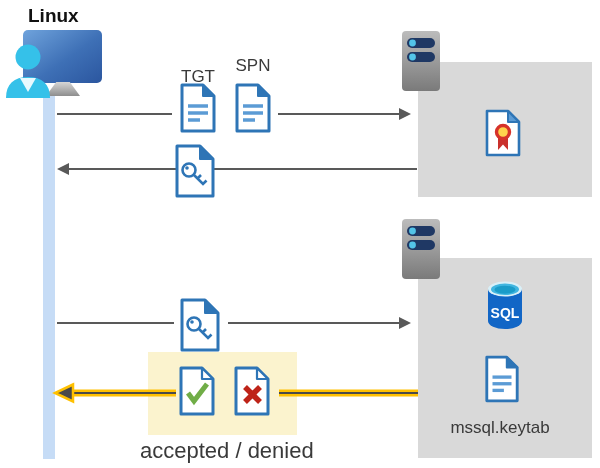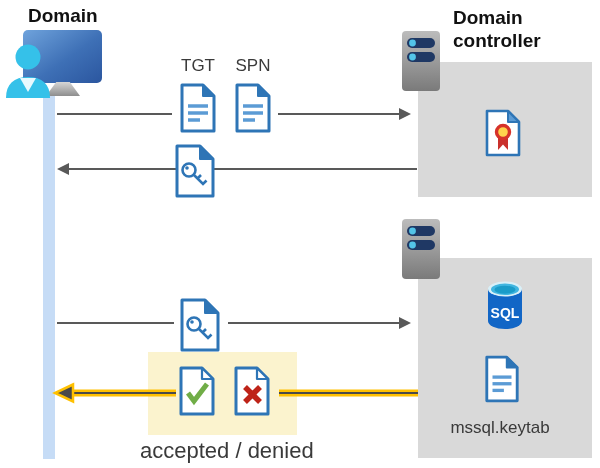--- a/index.html
+++ b/index.html
@@ -24,21 +24,21 @@
     background:linear-gradient(#D6D6D6,#8E8E8E);
     clip-path:polygon(30% 0%,70% 0%,100% 100%,0% 100%);
   }
   .center{text-align:center;}
 </style>
 </head>
 <body>
 
 <div class="canvas">
 
-  <div class="abs heading label-layer" style="left:28px;top:4px;">Domain</div>
+  <div class="abs heading label-layer" style="left:28px;top:4px;">Linux</div>
 
   <div class="abs icon" style="left:0;top:0;width:120px;height:100px;">
     <div class="abs monitor" style="left:23px;top:30px;width:79px;height:53px;"></div>
     <div class="abs stand" style="left:46px;top:82px;width:34px;height:14px;"></div>
     <svg class="abs" style="left:4px;top:44px;" width="50" height="54" viewBox="0 0 50 54">
       <circle cx="24" cy="13" r="12.5" fill="#35C1E9"></circle>
       <path d="M2 54 C2 40 10 33 24 33 C38 33 46 40 46 54 Z" fill="#35C1E9"></path>
       <polygon points="16,34 32,34 24,48" fill="#E8F9FE"></polygon>
     </svg>
   </div>
@@ -54,21 +54,20 @@
           <stop offset="1" stop-color="#7A7A7A"></stop>
       </linearGradient>
     </defs>
     <rect x="1" y="1" width="38" height="60" rx="4" fill="url(#g-srv1)"></rect>
     <rect x="6" y="8" width="28" height="10" rx="5" fill="#1F3864"></rect>
     <circle cx="11.5" cy="13" r="3.4" fill="#53C4E8"></circle>
     <rect x="6" y="22" width="28" height="10" rx="5" fill="#1F3864"></rect>
     <circle cx="11.5" cy="27" r="3.4" fill="#53C4E8"></circle>
   </svg>
 
-  <div class="abs heading label-layer" style="left:453px;top:6px;width:120px;">Domain controller</div>
 
   <svg class="abs icon" style="left:484px;top:109px;" width="38" height="48" viewBox="0 0 38 48">
     <path d="M3 2 H24 L35 13 V46 H3 Z" fill="#fff" stroke="#2E75B6" stroke-width="2.6" stroke-linejoin="round"></path>
     <path d="M24 2 L35 13 H24 Z" fill="#5B9BD5" stroke="#2E75B6" stroke-width="2" stroke-linejoin="round"></path>
     <polygon points="14,26 14,41 19,35.5 24,41 24,26" fill="#C9302C"></polygon>
     <circle cx="19" cy="23" r="6.5" fill="#FFD34D" stroke="#D6322A" stroke-width="3.4"></circle>
   </svg>
 
   <div class="abs gray-box" style="left:418px;top:258px;width:174px;height:200px;"></div>
 
@@ -128,21 +127,21 @@
         <line x1="279" y1="393" x2="418" y2="393"></line>
       </g>
       <g stroke="#4A4A4A" stroke-width="2">
         <line x1="70" y1="393" x2="176" y2="393"></line>
         <line x1="279" y1="393" x2="418" y2="393"></line>
       </g>
       <polygon points="73,384.5 55,393 73,401.5" fill="#4A4A4A" stroke="#FFC000" stroke-width="2.5"></polygon>
     </g>
   </svg>
 
-  <div class="abs small-label center label-layer" style="left:178px;top:56px;width:40px;">TGT</div>
+  <div class="abs small-label center label-layer" style="left:178px;top:67px;width:40px;">TGT</div>
   <div class="abs small-label center label-layer" style="left:233px;top:56px;width:40px;">SPN</div>
 
   <svg class="abs icon" style="left:178px;top:83px;" width="40" height="50" viewBox="0 0 40 50">
     <path d="M4 2 H25 L36 13 V48 H4 Z" fill="#fff" stroke="#2E75B6" stroke-width="3" stroke-linejoin="round"></path>
     <path d="M25 2 L36 13 H25 Z" fill="#2E75B6" stroke="#2E75B6" stroke-width="2" stroke-linejoin="round"></path>
     <g stroke="#5B9BD5" stroke-width="3.5">
       <line x1="10" y1="23" x2="30" y2="23"></line>
       <line x1="10" y1="30" x2="30" y2="30"></line>
       <line x1="10" y1="37" x2="22" y2="37"></line>
     </g>

